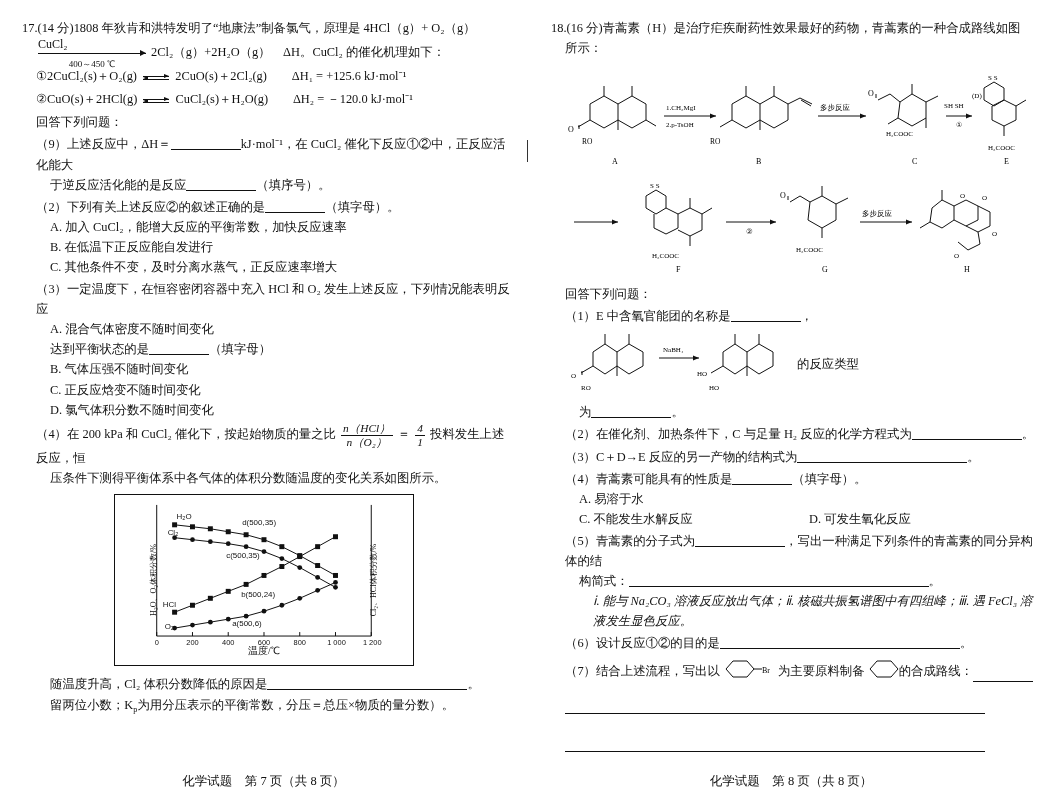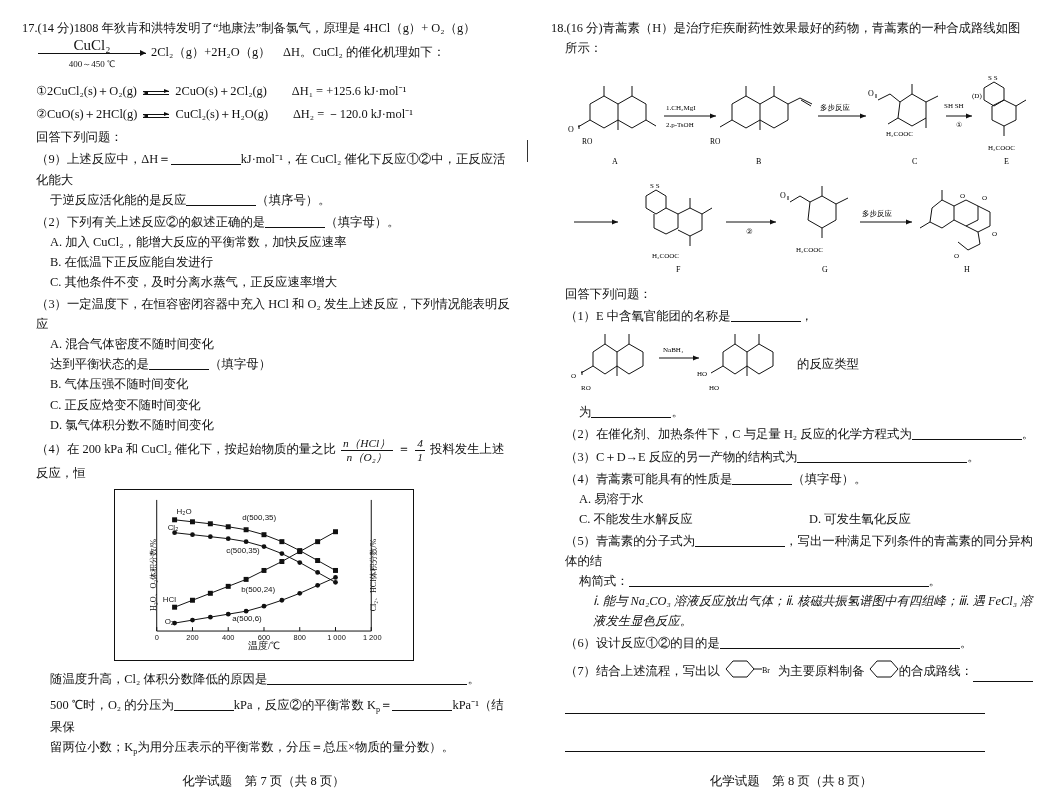--- a/index.html
+++ b/index.html
@@ -45,21 +45,21 @@
   sub { font-size:0.66em; }
   .arrow-cat {
     display:inline-block;
     position:relative;
     width:108px; height:1.6em;
     vertical-align:middle;
     margin:0 2px;
   }
   .arrow-cat .top {
     position:absolute; top:-5px; left:0; width:100%;
-    text-align:center; font-size:15px; line-height:1;
+    font-size:12px; line-height:1;
   }
   .arrow-cat .bot {
     position:absolute; bottom:-6px; left:0; width:100%;
     text-align:center; font-size:9px; line-height:1;
   }
   .arrow-cat .bar {
     position:absolute; top:50%; left:0; width:100%; height:1px; background:#111;
   }
   .arrow-cat .head {
     position:absolute; top:calc(50% - 3.2px); right:0;
@@ -129,21 +129,21 @@
 
       <div class="ind1" style="margin-top:4px">
         <span class="arrow-cat">
           <span class="top">CuCl₂</span>
           <span class="bar"></span><span class="head"></span>
           <span class="bot">400～450 ℃</span>
         </span>
         <span>2Cl₂（g）+2H₂O（g）　ΔH。CuCl₂ 的催化机理如下：</span>
       </div>
 
-      <div class="ind1" style="margin-top:18px">
+      <div class="ind1" style="margin-top:3px">
         <span>①2CuCl₂(s)＋O₂(g)</span>
         <span class="eqarrow"><i class="r"></i><i class="l"></i></span>
         <span>2CuO(s)＋2Cl₂(g)　　ΔH₁ = +125.6 kJ·mol⁻¹</span>
       </div>
 
       <div class="ind1" style="margin-top:3px">
         <span>②CuO(s)＋2HCl(g)</span>
         <span class="eqarrow"><i class="r"></i><i class="l"></i></span>
         <span>CuCl₂(s)＋H₂O(g)　　ΔH₂ = －120.0 kJ·mol⁻¹</span>
       </div>
@@ -179,20 +179,21 @@
           <span class="n">n（HCl）</span>
           <span class="d">n（O₂）</span>
         </span>
         <span>＝</span>
         <span class="frac">
           <span class="n">4</span>
           <span class="d">1</span>
         </span>
         <span>投料发生上述反应，恒</span>
       </div>
+      <div class="ind2">压条件下测得平衡体系中各气体的体积分数随温度的变化关系如图所示。</div>
 
       <div class="chartbox">
         <div class="ylab-left">H₂O、O₂体积分数/%</div>
         <div class="ylab-right">Cl₂、HCl体积分数/%</div>
         <div class="xlab">温度/℃</div>
         <svg class="chart-svg" viewBox="0 0 300 172">
 
           <line x1="42" y1="10" x2="42" y2="142" stroke="#111" stroke-width="1"></line>
           <line x1="42" y1="142" x2="258" y2="142" stroke="#111" stroke-width="1"></line>
           <line x1="258" y1="10" x2="258" y2="142" stroke="#111" stroke-width="1"></line>
@@ -281,23 +282,20 @@
             <text x="112" y="63">c(500,35)</text>
             <text x="127" y="103">b(500,24)</text>
             <text x="118" y="132">a(500,6)</text>
           </g>
         </svg>
       </div>
 
       <div class="ind2" style="margin-top:8px">
         <span>随温度升高，Cl₂ 体积分数降低的原因是</span><span class="blank b200"></span><span>。</span>
       </div>
-      <div class="ind2" style="margin-top:6px">
-        <span>500 ℃时，O₂ 的分压为</span><span class="blank b60"></span><span>kPa，反应②的平衡常数 K</span><sub>p</sub><span>＝</span><span class="blank b60"></span><span>kPa⁻¹（结果保</span>
-      </div>
       <div class="ind2">
         <span>留两位小数；K</span><sub>p</sub><span>为用分压表示的平衡常数，分压＝总压×物质的量分数）。</span>
       </div>
 
     </div>
 
     <div class="footer">化学试题　第 7 页（共 8 页）</div>
   </div>
 
   <div class="col col-right">

